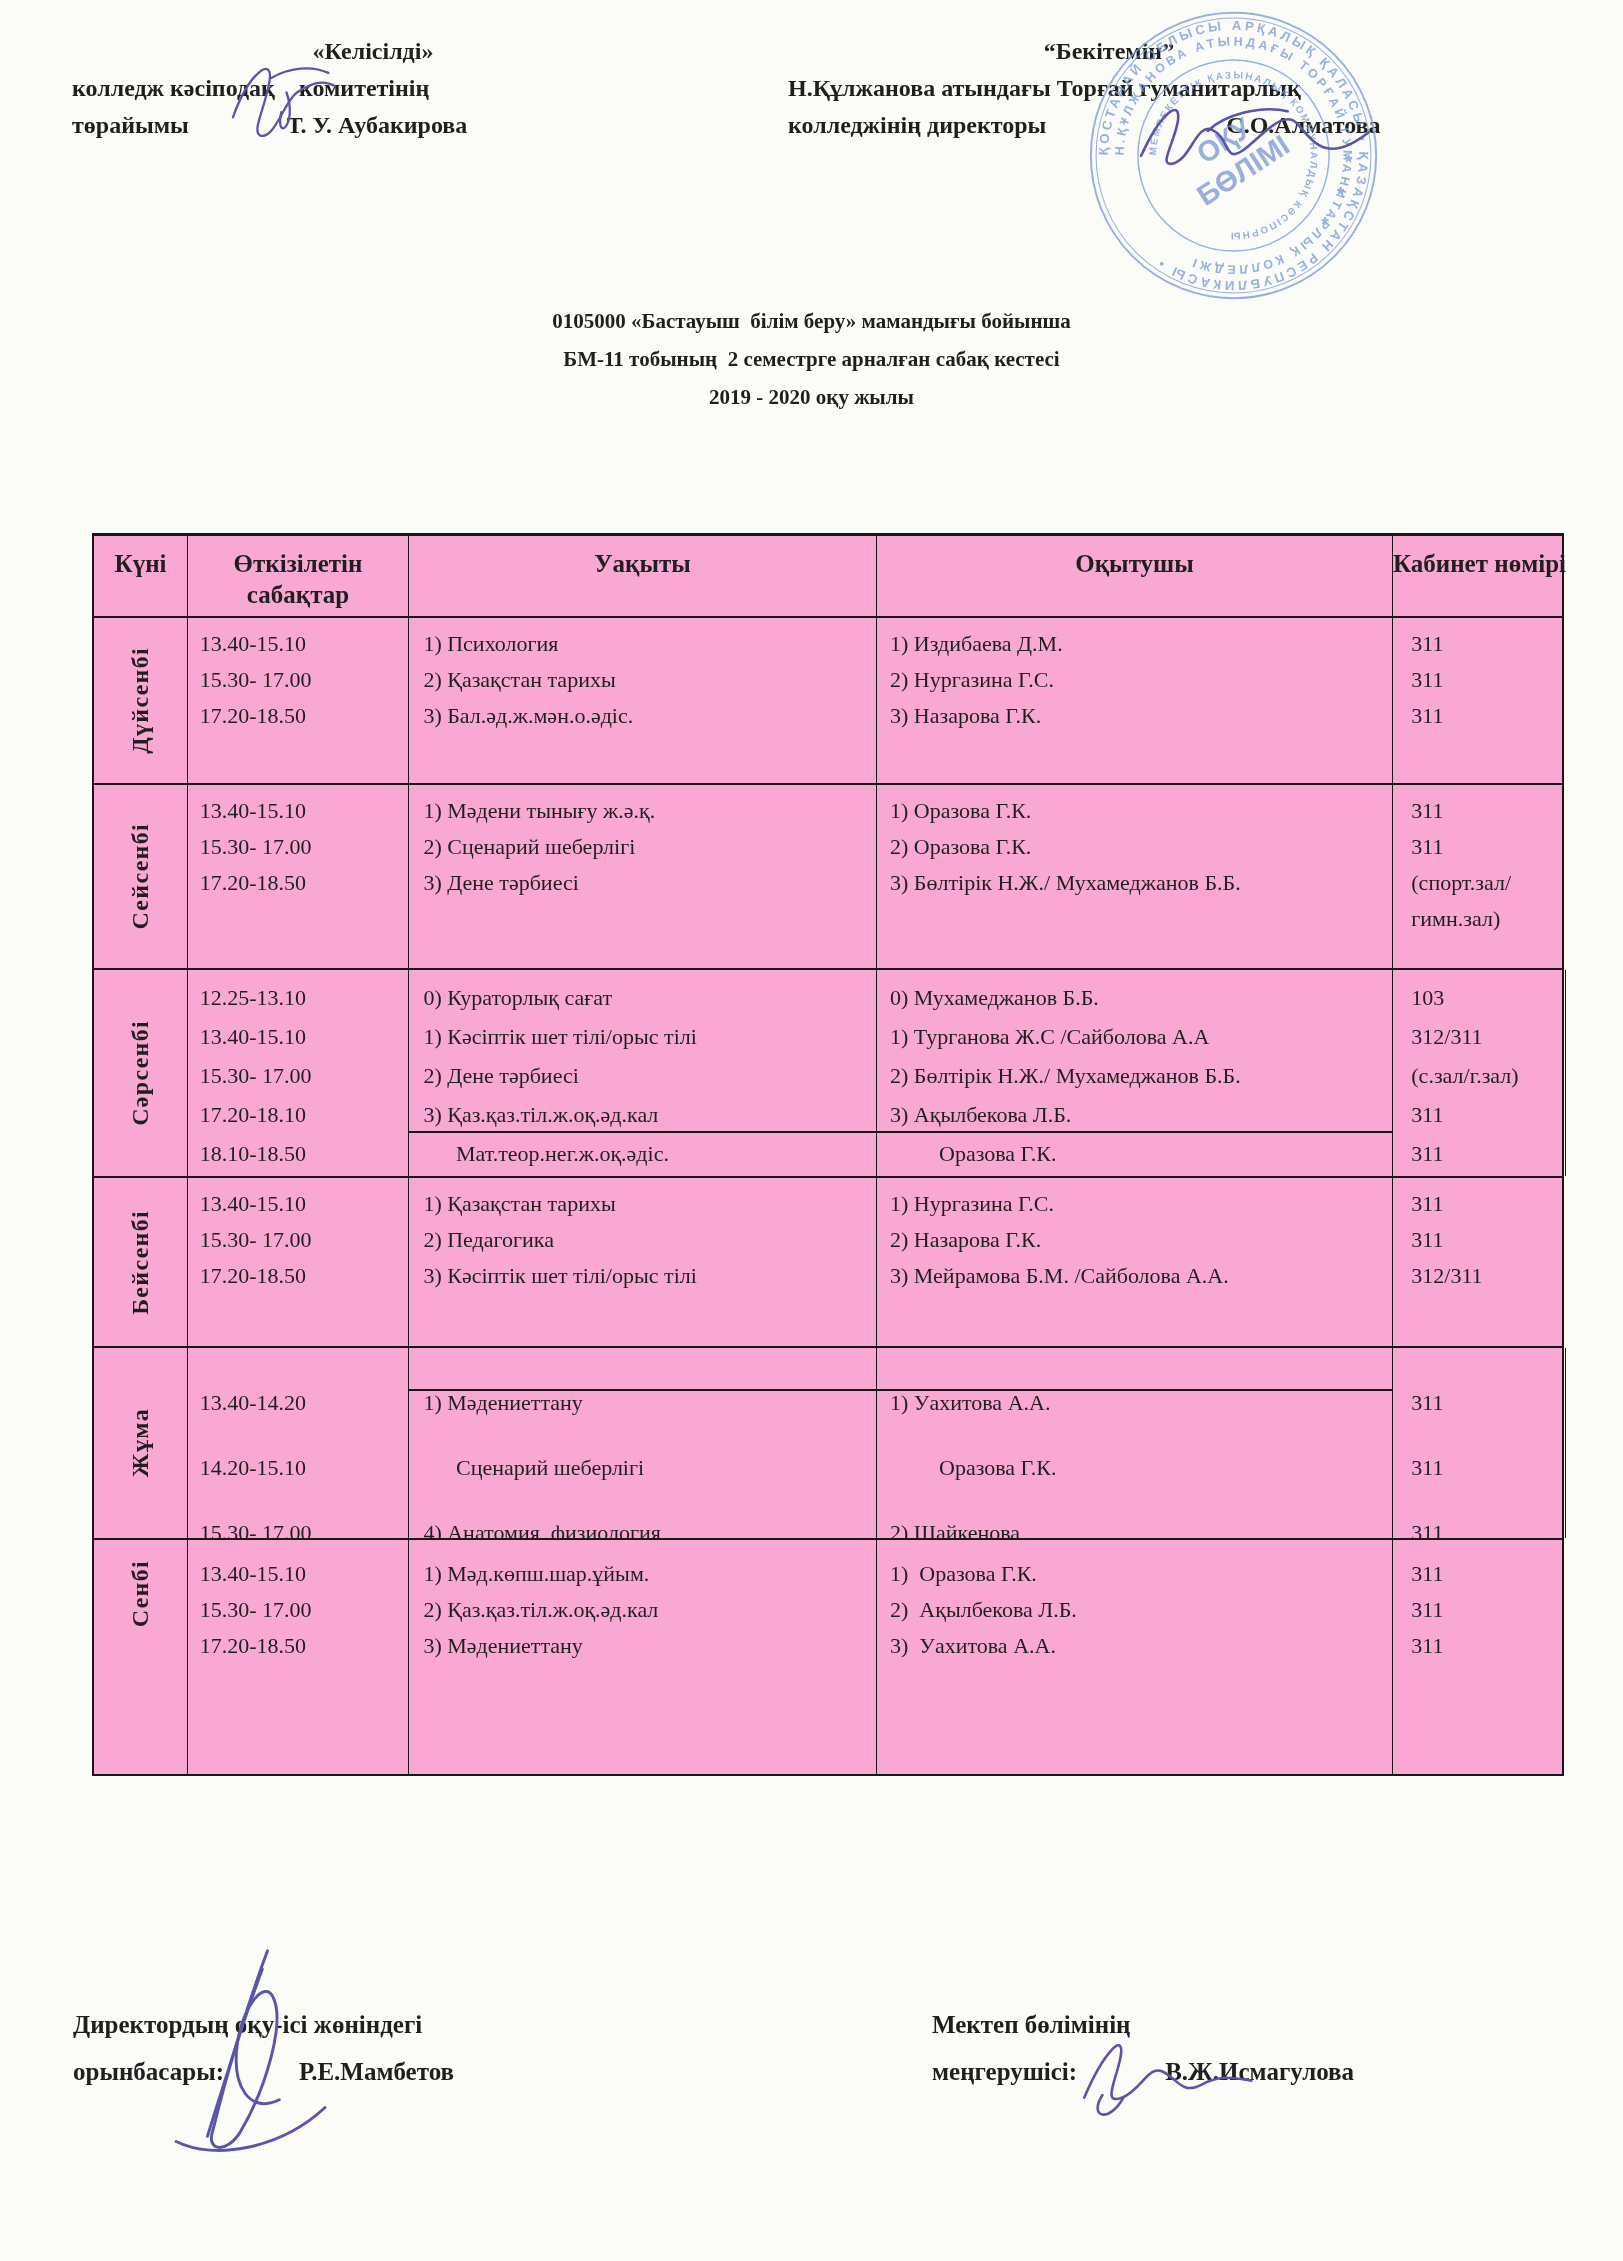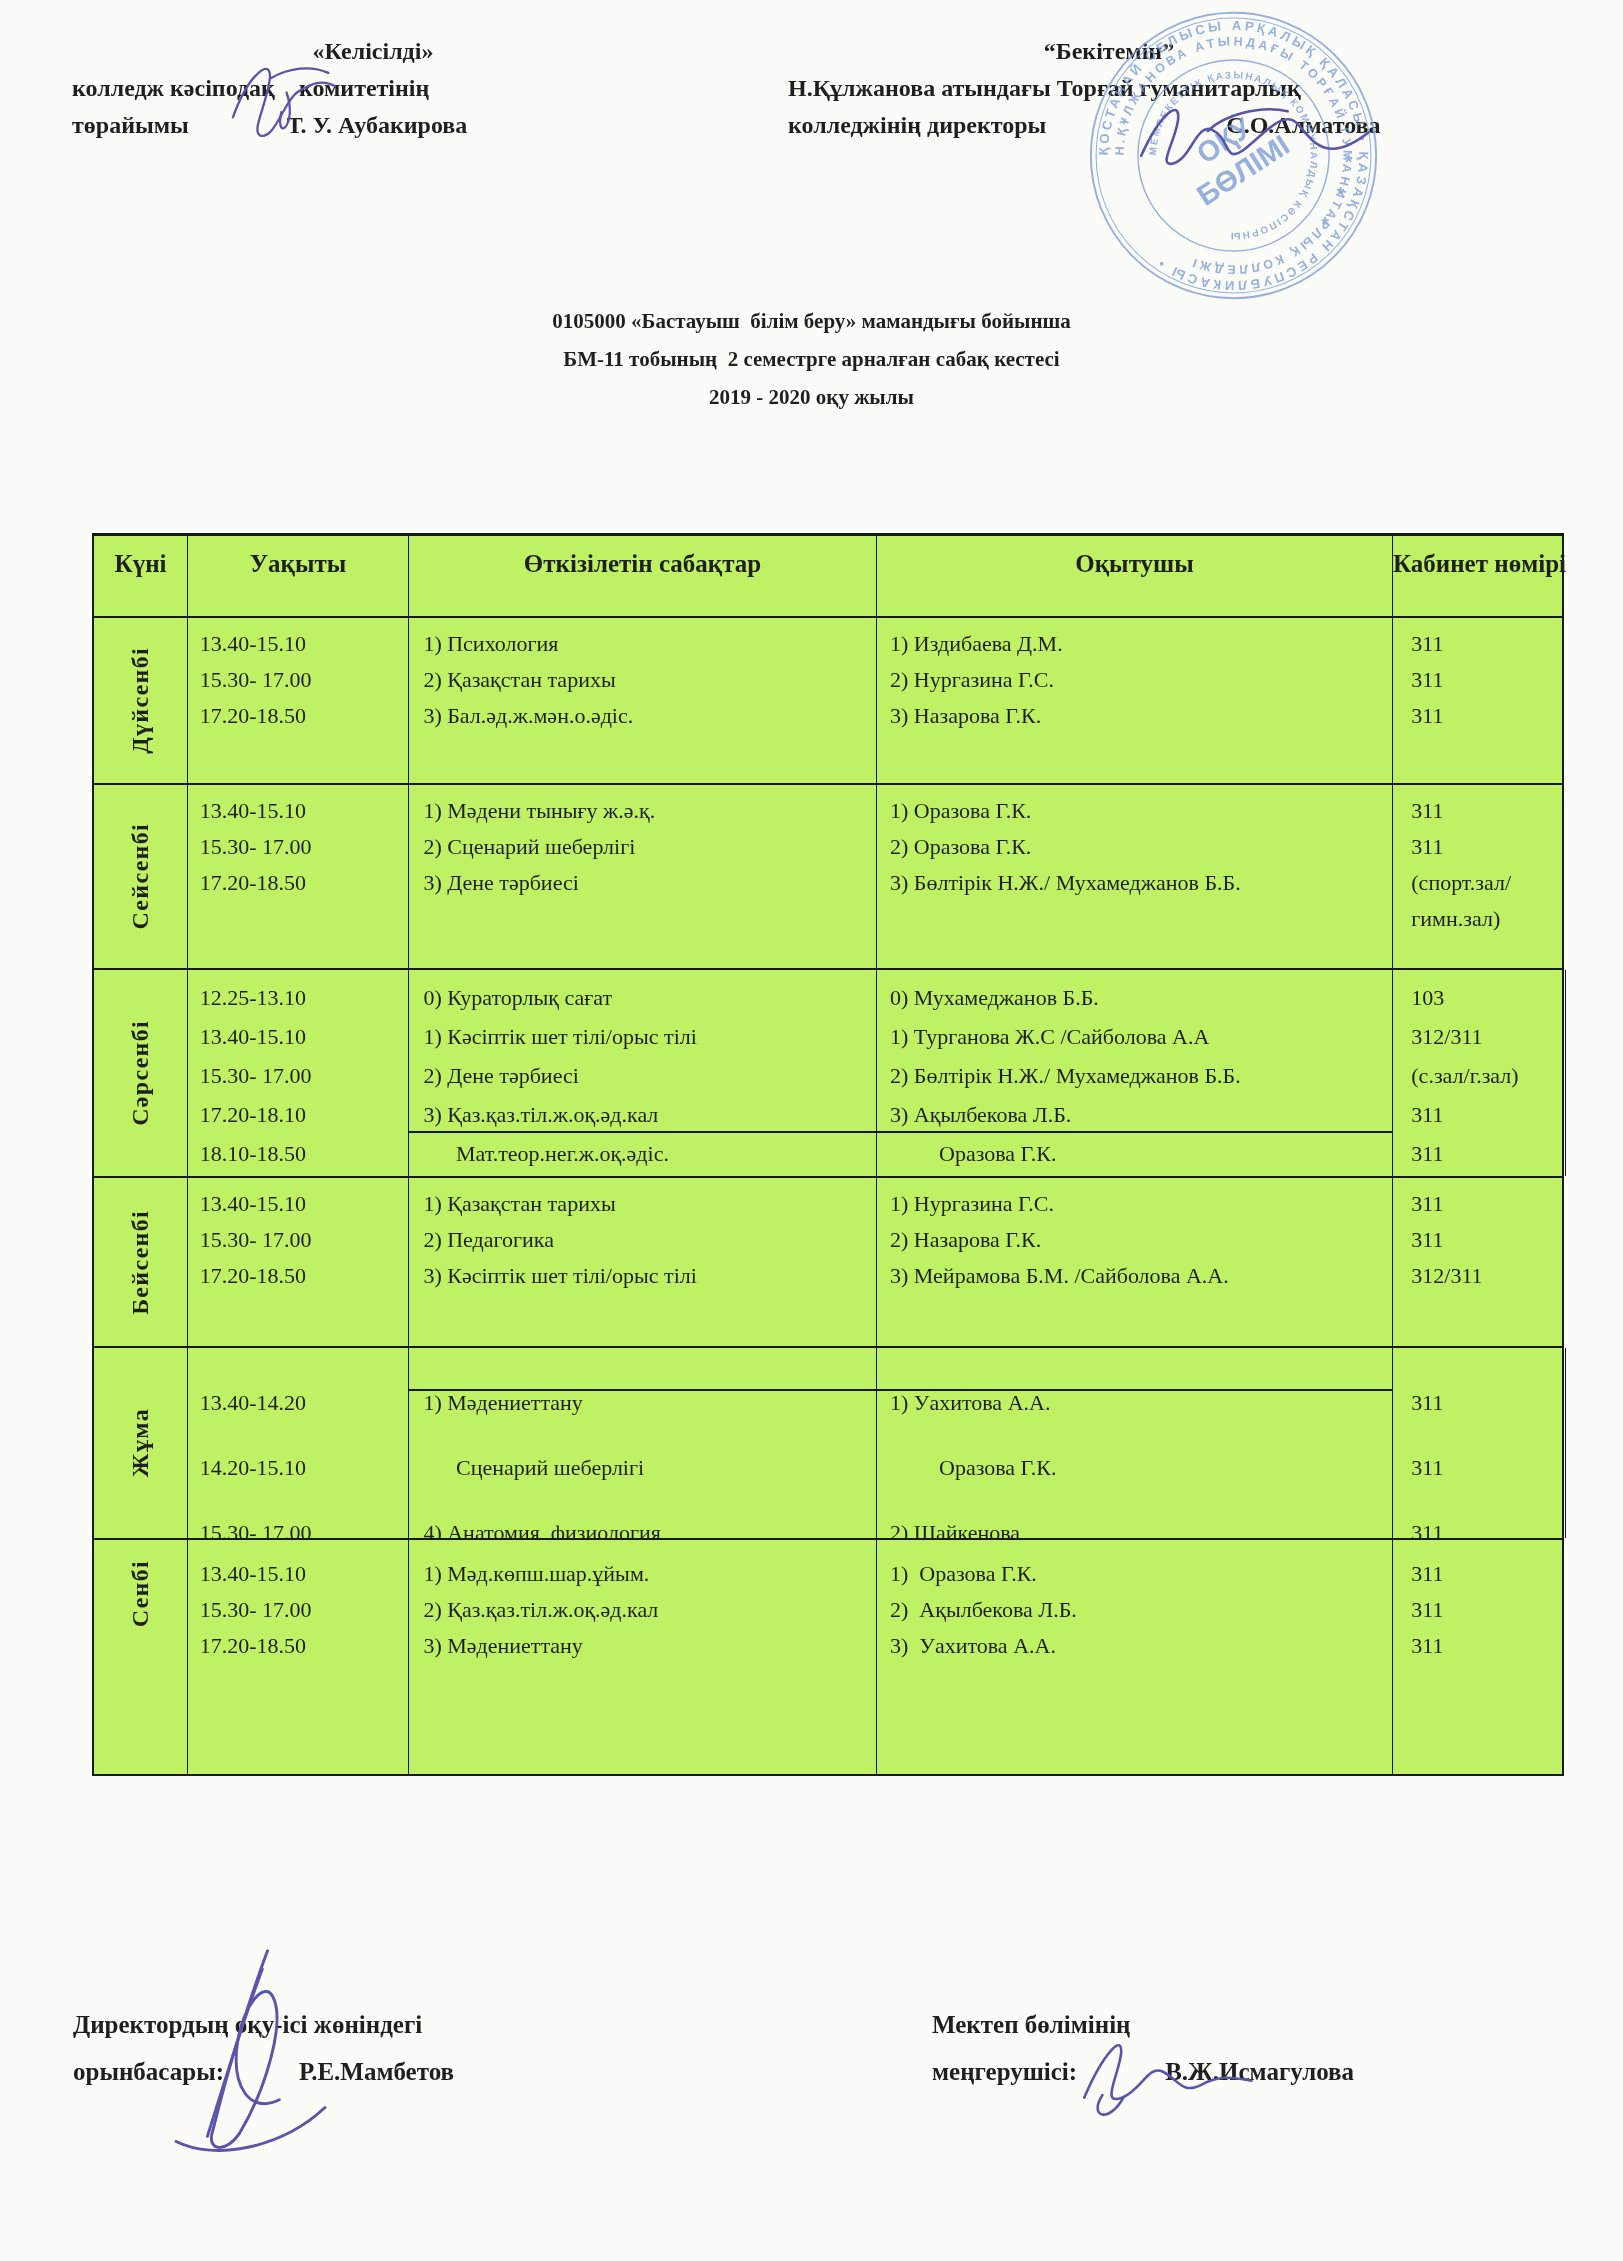--- a/index.html
+++ b/index.html
@@ -23,21 +23,21 @@
   .gap150{display:inline-block;width:98px;}
   .gap260{display:inline-block;width:180px;}
 
   
   .title{left:0;top:302px;width:1623px;text-align:center;
          font-size:21px;font-weight:bold;line-height:38px;}
 
   
   .schedule{left:92px;top:533px;width:1472px;
             border:2px solid #181818;border-top:3.9px solid #181818;border-bottom:2.6px solid #181818;
-            background:#bef264;}
+            background:#f9a8d4;}
   .trow{display:grid;grid-template-columns:94px 221px 468px 516px 173px;
         border-bottom:2.6px solid #181818;position:relative;}
   .trow:last-child{border-bottom:none;}
   .cell{border-right:1.3px solid #181818;padding-top:7.9px;overflow:hidden;}
   .cell:last-child{border-right:none;}
   .hr{height:82px;}
   .r0{height:167px;} .r1{height:185px;} .r2{height:208px;}
   .r3{height:170px;} .r4{height:192px;} .r5{height:234px;}
   .th{font-weight:bold;font-size:25px;text-align:center;line-height:31px;padding-top:11.8px;white-space:pre-wrap;}
   .line{font-size:22px;line-height:36px;white-space:pre-wrap;}
@@ -136,22 +136,22 @@
 <div class="abs title">
   <div class="pre">0105000 «Бастауыш  білім беру» мамандығы бойынша</div>
   <div class="pre">БМ-11 тобының  2 семестрге арналған сабақ кестесі</div>
   <div class="pre">2019 - 2020 оқу жылы</div>
 </div>
 
 <div class="abs schedule">
 
   <div class="trow hr">
     <div class="cell th">Күні</div>
+    <div class="cell th">Өткізілетін сабақтар</div>
     <div class="cell th">Уақыты</div>
-    <div class="cell th">Өткізілетін сабақтар</div>
     <div class="cell th">Оқытушы</div>
     <div class="cell th">Кабинет нөмірі</div>
   </div>
 
   <div class="trow r0">
     <div class="cell day-cell">
       <span class="day-label">Дүйсенбі</span>
     </div>
     <div class="cell time-cell">
       <div class="line">13.40-15.10</div>

